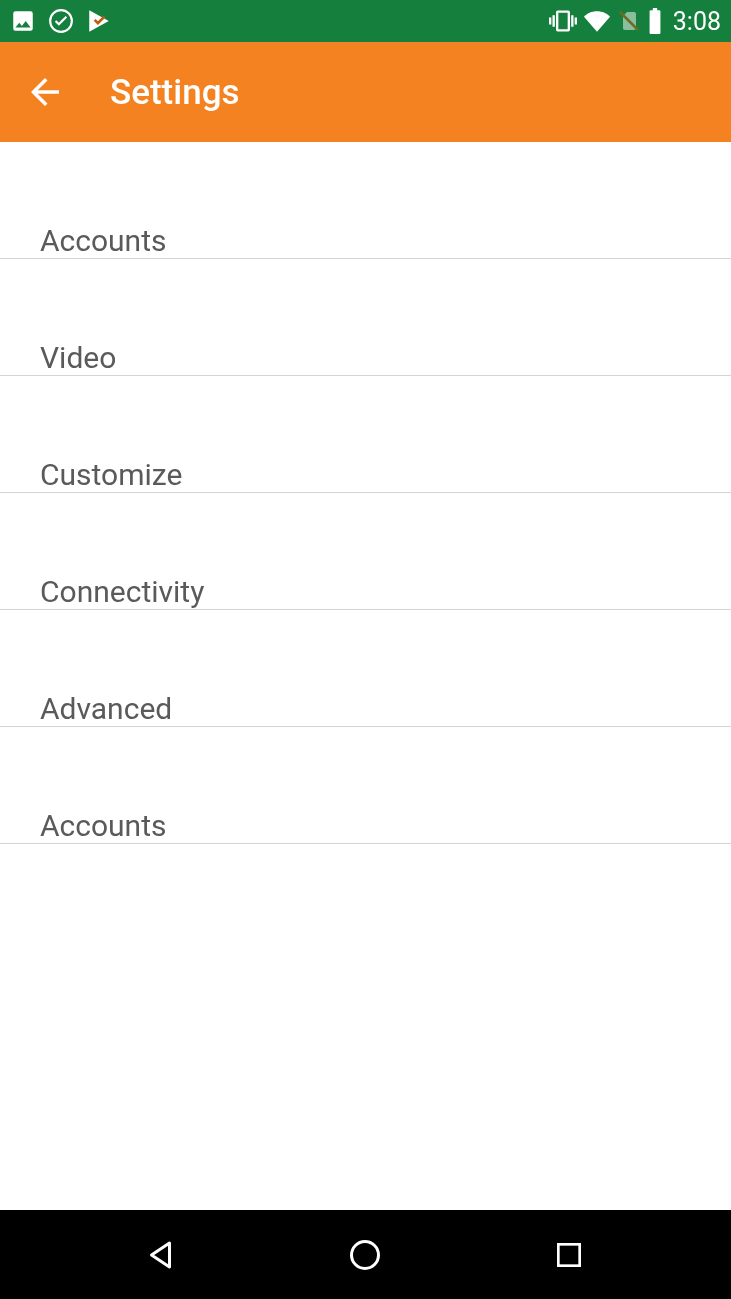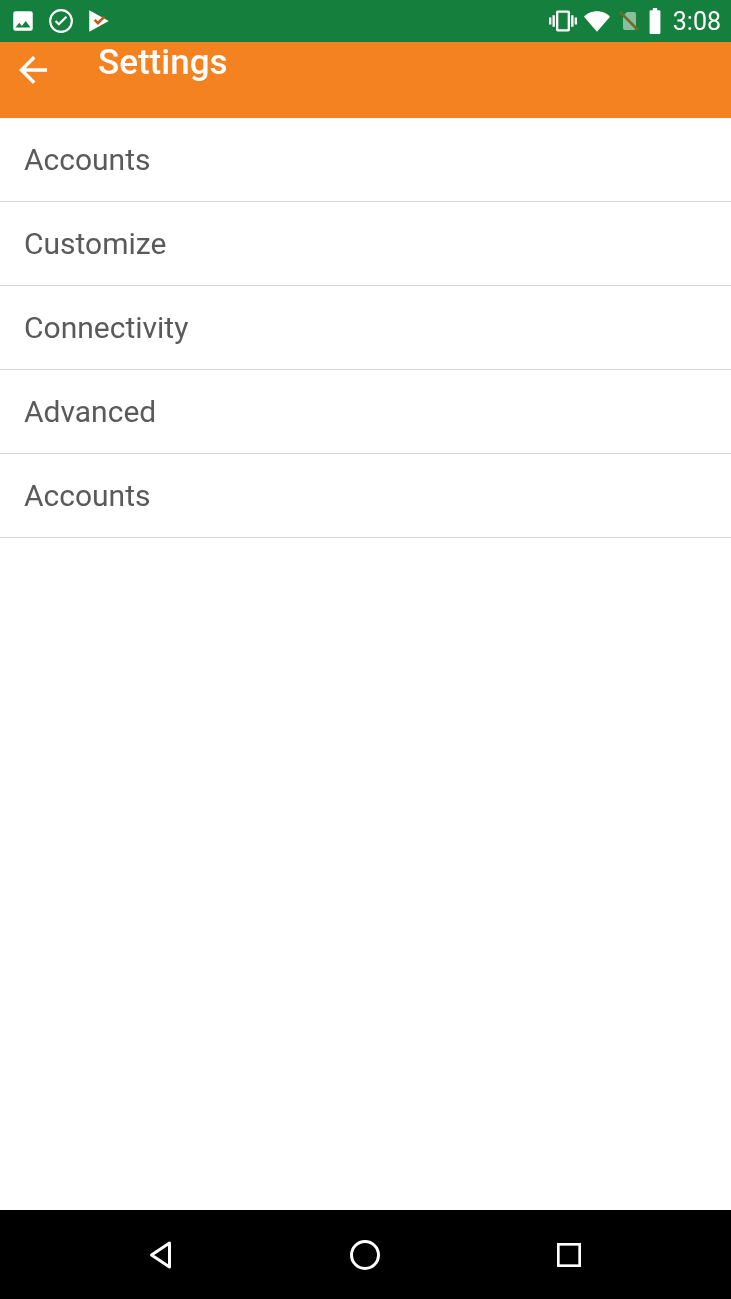--- a/index.html
+++ b/index.html
@@ -31,49 +31,49 @@
       gap: 6px;
       margin-left: auto;
     }
     .status-right .clock {
       font-size: 25px;
       font-weight: 400;
       margin-left: 4px;
     }
     .icon-svg { display: block; }
     .app-bar {
-      height: 76px;
+      height: 100px;
       background: #f58221;
       display: flex;
-      align-items: flex-start;
-      padding-left: 12px;
+      align-items: center;
+      padding-left: 24px;
     }
     .back-button {
       width: 56px;
       height: 56px;
       display: flex;
       align-items: center;
       justify-content: flex-start;
       cursor: pointer;
     }
     .app-title {
       color: #fff;
       font-size: 35px;
       font-weight: 500;
       margin-left: 30px;
     }
     .list {
       flex: 1;
       background: #fff;
     }
     .list-item {
-      height: 84px;
-      padding: 0 24px;
-      display: flex;
-      align-items: center;
+      height: 117px;
+      padding: 0 40px;
+      display: flex;
+      align-items: flex-end;
       border-bottom: 1px solid #d4d4d4;
       cursor: pointer;
     }
     .list-item-label {
       font-size: 30px;
       color: #5a5a5a;
       font-weight: 400;
     }
     .nav-bar {
       height: 89px;
@@ -151,20 +151,23 @@
     </span>
   </div>
   <div class="app-title">Settings</div>
 </div>
 
 <div class="list">
   <div class="list-item">
     <span class="list-item-label">Accounts</span>
   </div>
   <div class="list-item">
+    <span class="list-item-label">Video</span>
+  </div>
+  <div class="list-item">
     <span class="list-item-label">Customize</span>
   </div>
   <div class="list-item">
     <span class="list-item-label">Connectivity</span>
   </div>
   <div class="list-item">
     <span class="list-item-label">Advanced</span>
   </div>
   <div class="list-item">
     <span class="list-item-label">Accounts</span>

